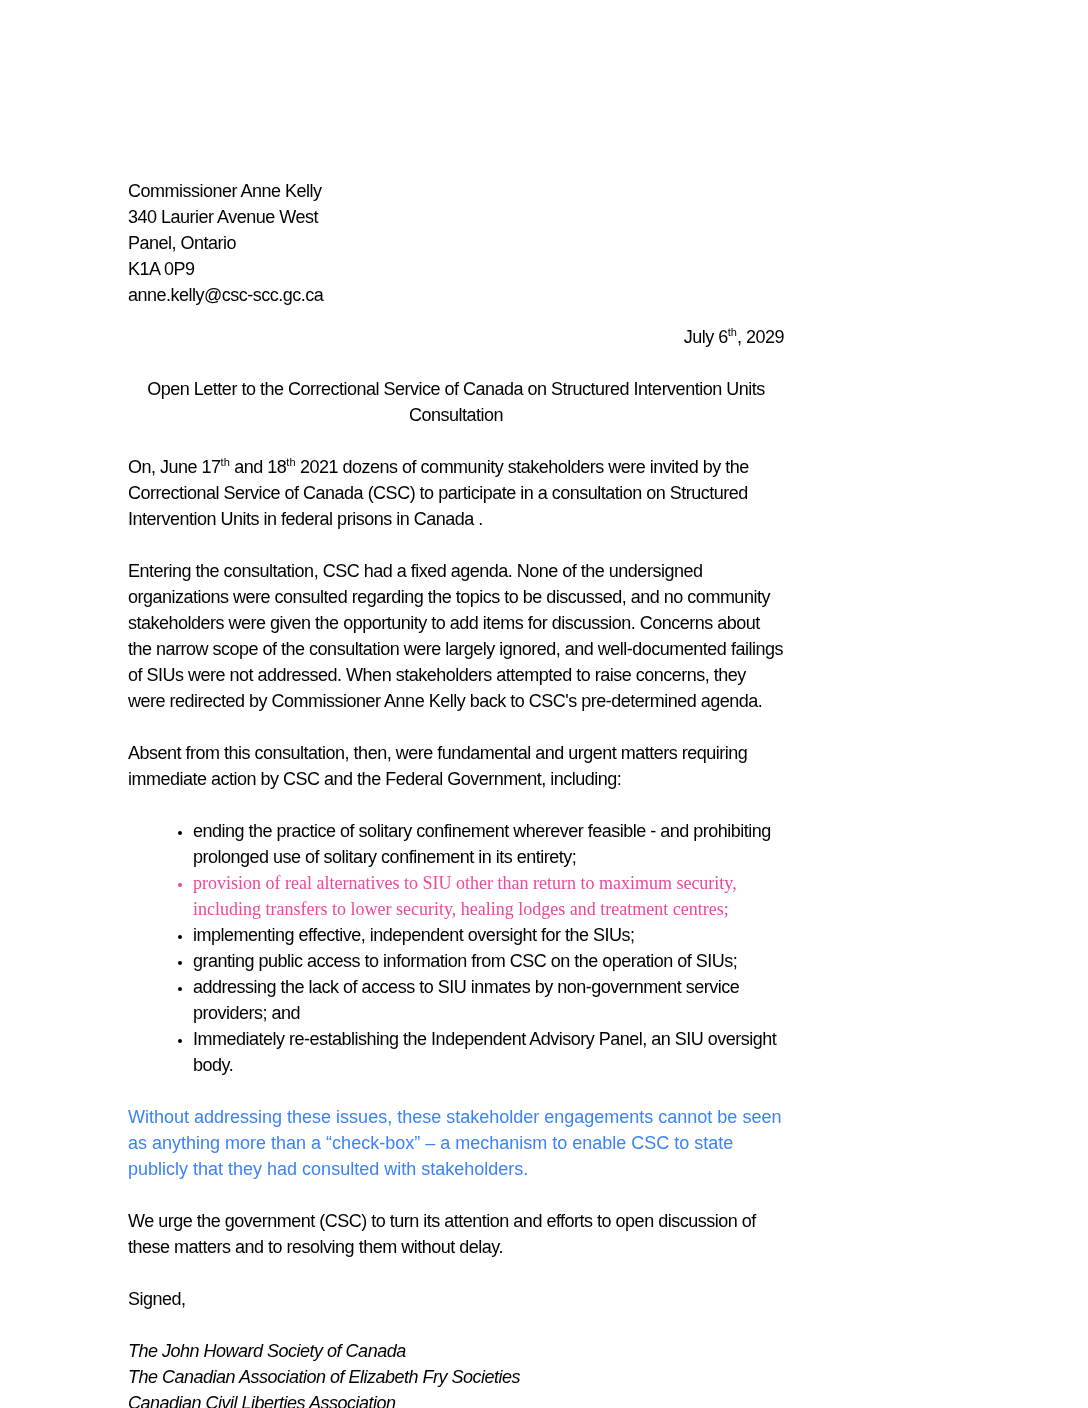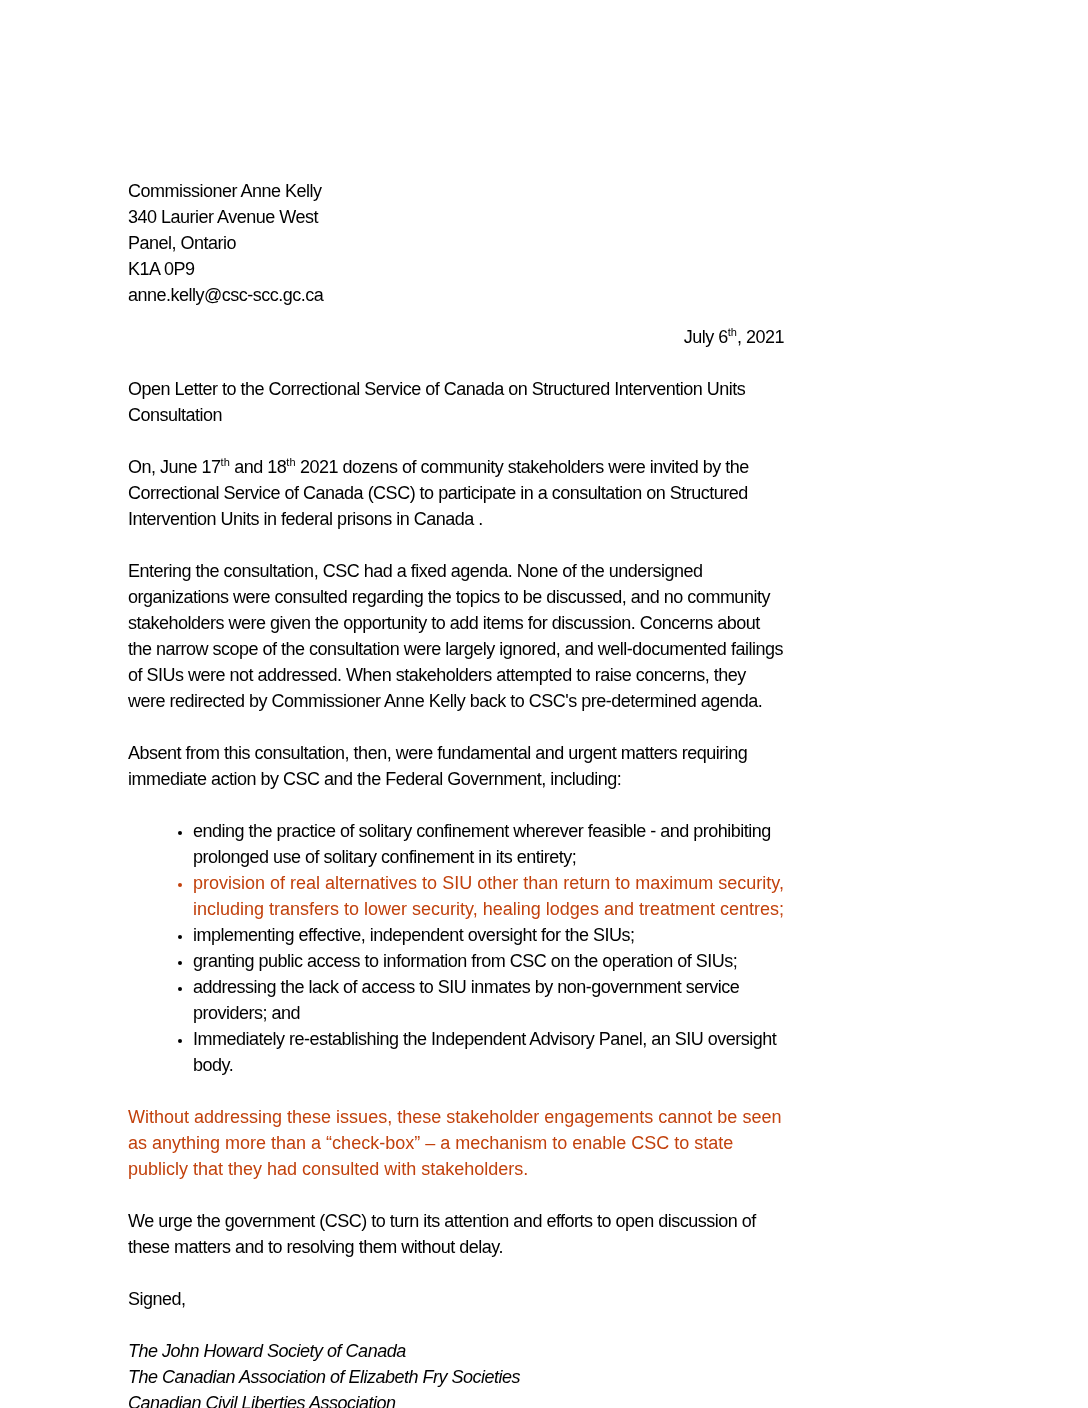--- a/index.html
+++ b/index.html
@@ -22,20 +22,21 @@
     overflow: hidden;
   }
   .address-block div {
     white-space: nowrap;
   }
   .date-line {
     text-align: right;
     margin-top: 16px;
   }
   .letter-title {
+    text-align: center;
     margin-top: 26px;
   }
   p.para {
     margin: 26px 0 0 0;
   }
   ul.bullets {
     margin: 26px 0 0 0;
     padding-left: 65px;
     list-style: disc outside;
   }
@@ -47,25 +48,26 @@
   }
   sup {
     font-size: 11px;
     line-height: 0;
     vertical-align: super;
     letter-spacing: 0;
   }
   
   .regular {
     letter-spacing: 0;
-    color: #c2410c;
+    color: #ec4899;
+    font-family: Liberation Serif, serif;
   }
   .muted {
     letter-spacing: 0;
-    color: #c2410c;
+    color: #3b82f6;
   }
   .signatories {
     margin-top: 26px;
     font-style: italic;
   }
   .signatories div {
     white-space: nowrap;
   }
 </style>
 </head>
@@ -74,21 +76,21 @@
 <div class="page">
 
   <div class="address-block">
     <div>Commissioner Anne Kelly</div>
     <div>340 Laurier Avenue West</div>
     <div>Panel, Ontario</div>
     <div>K1A 0P9</div>
     <div>anne.kelly@csc-scc.gc.ca</div>
   </div>
 
-  <div class="date-line"><span>July 6</span><sup>th</sup><span>, 2021</span></div>
+  <div class="date-line"><span>July 6</span><sup>th</sup><span>, 2029</span></div>
 
   <div class="letter-title">Open Letter to the Correctional Service of Canada on Structured Intervention Units Consultation</div>
 
   <p class="para"><span>On, June 17</span><sup>th</sup><span> and 18</span><sup>th</sup><span> 2021 dozens of community stakeholders were invited by the Correctional Service of Canada (CSC) to participate in a consultation on Structured Intervention Units in federal prisons in Canada .</span></p>
 
   <p class="para">Entering the consultation, CSC had a fixed agenda. None of the undersigned organizations were consulted regarding the topics to be discussed, and no community stakeholders were given the opportunity to add items for discussion. Concerns about the narrow scope of the consultation were largely ignored, and well-documented failings of SIUs were not addressed. When stakeholders attempted to raise concerns, they were redirected by Commissioner Anne Kelly back to CSC's pre-determined agenda.</p>
 
   <p class="para">Absent from this consultation, then, were fundamental and urgent matters requiring immediate action by CSC and the Federal Government, including:</p>
 
   <ul class="bullets">

